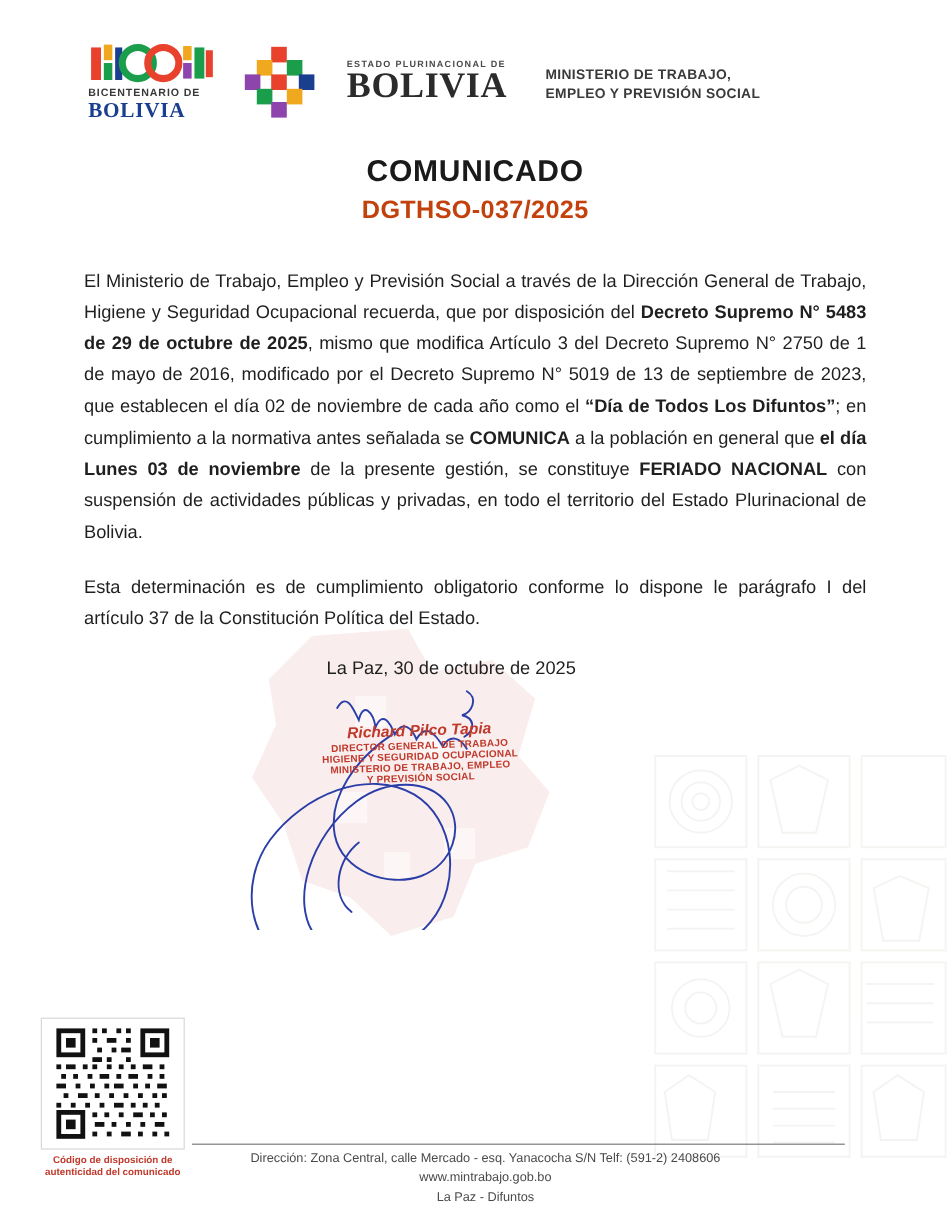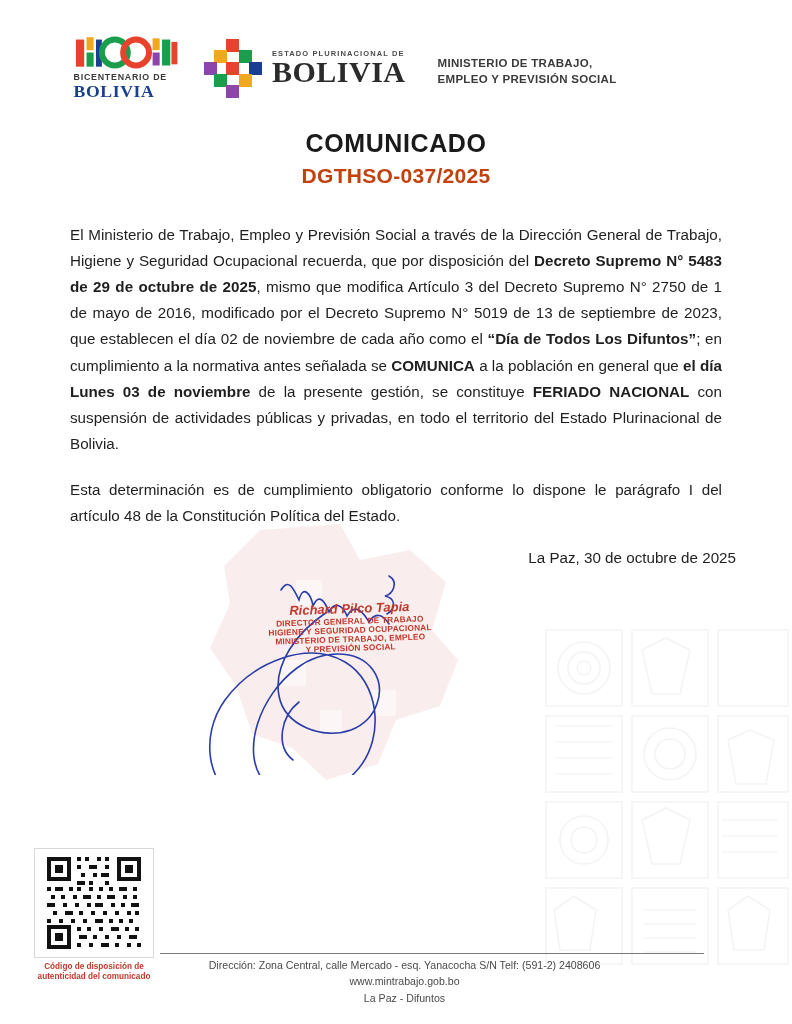--- a/index.html
+++ b/index.html
@@ -43,21 +43,21 @@
   
   .header {
     position: relative;
     z-index: 2;
     display: flex;
     align-items: center;
     padding: 36px 0 0 70px;
     gap: 14px;
   }
   .logo-bicentenario { width: 118px; }
-  .logo-bolivia-state { display: flex; align-items: center; gap: 8px; }
+  .logo-bolivia-state { display: flex; align-items: center; gap: 25px; }
   .state-text { line-height: 1; }
   .state-top {
     font-size: 7.5px;
     letter-spacing: 1.1px;
     color: #4b4b4b;
     font-weight: bold;
   }
   .state-bolivia {
     font-size: 30px;
     font-weight: bold;
@@ -105,22 +105,22 @@
     line-height: 1.72;
     text-align: justify;
     color: #1f1f1f;
   }
   .body-block p { margin: 0 0 20px 0; }
   .body-block b { font-weight: bold; }
 
   .place-date {
     position: relative;
     z-index: 2;
-    margin: 10px 16px 0 0;
-    text-align: right;
+    margin: 10px 0 0 0;
+    text-align: center;
     font-size: 15.2px;
     color: #1f1f1f;
     padding-right: 40px;
   }
 
   
   .sig-area {
     position: relative;
     z-index: 3;
     height: 215px;
@@ -297,21 +297,21 @@
   </div>
 </div>
 
 <div class="title-block">
   <div class="title-main">COMUNICADO</div>
   <div class="title-sub">DGTHSO-037/2025</div>
 </div>
 
 <div class="body-block">
   <p id="p1"><span>El Ministerio de Trabajo, Empleo y Previsión Social a través de la Dirección General de Trabajo, Higiene y Seguridad Ocupacional recuerda, que por disposición del </span><b>Decreto Supremo N° 5483 de 29 de octubre de 2025</b><span>, mismo que modifica  Artículo 3 del Decreto Supremo N° 2750 de 1 de mayo de 2016, modificado por el Decreto Supremo N° 5019 de 13 de septiembre de 2023, que establecen  el día 02 de noviembre de cada año como el </span><b>“Día de Todos Los Difuntos”</b><span>; en cumplimiento a la normativa antes señalada se </span><b>COMUNICA</b><span> a la población en general que </span><b>el día Lunes 03 de noviembre</b><span> de la presente gestión, se constituye </span><b>FERIADO NACIONAL</b><span> con suspensión de actividades públicas y privadas, en todo el territorio del Estado Plurinacional de Bolivia.</span></p>
-  <p>Esta determinación es de cumplimiento obligatorio conforme lo dispone le parágrafo I del artículo 48 de la Constitución Política del Estado.</p>
+  <p>Esta determinación es de cumplimiento obligatorio conforme lo dispone le parágrafo I del artículo 37 de la Constitución Política del Estado.</p>
 </div>
 
 <div class="place-date">La Paz, 30 de octubre de 2025</div>
 
 <div class="sig-area">
   <svg class="sig-svg" viewBox="0 0 330 215">
     <g fill="none" stroke="#2b3ea8" stroke-width="1.6" stroke-linecap="round">
       <path d="M106 30 c8 -14 14 2 18 10 c4 -16 12 -6 14 6 c6 -14 12 -4 16 6 c6 -12 14 -6 18 4 c8 -14 16 -4 22 6 c6 -10 14 -8 20 2"></path>
       <path d="M214 16 c10 6 4 18 -4 20 c10 2 12 12 2 18"></path>
       <path d="M152 52 c-30 20 -54 52 -48 84 c6 30 44 44 72 34 c26 -10 36 -40 22 -60 c-16 -22 -52 -20 -76 -2 c-38 28 -56 84 -34 112 c20 26 72 18 96 -12 c26 -32 20 -86 -14 -106 c-38 -22 -92 0 -120 38 c-26 36 -18 88 18 102"></path>

